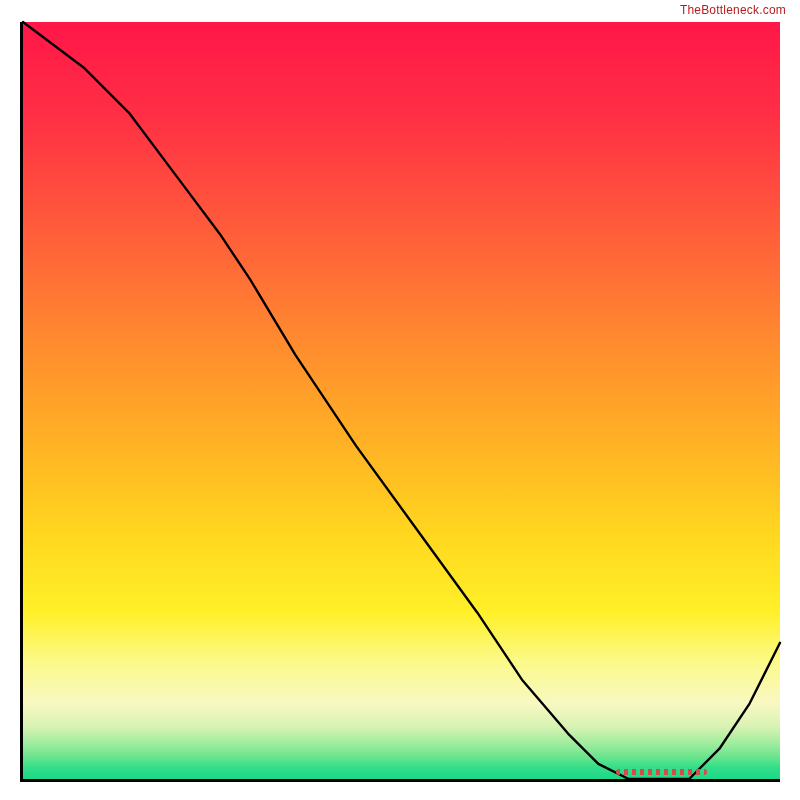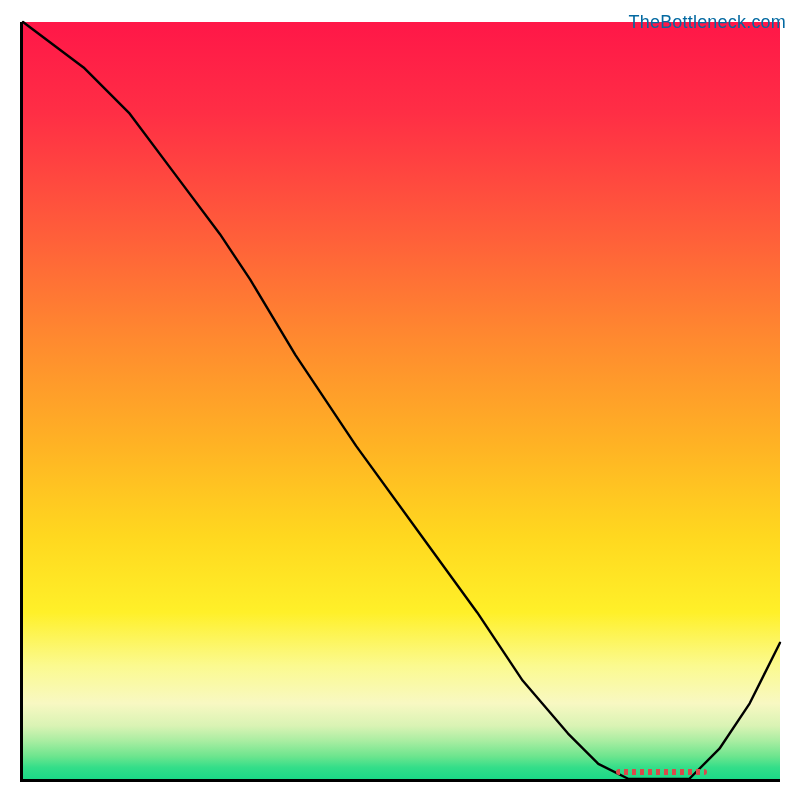--- a/index.html
+++ b/index.html
@@ -4,25 +4,25 @@
 <style>
   * { margin: 0; padding: 0; box-sizing: border-box; }
   html, body { width: 800px; height: 800px; overflow: hidden; }
   body {
     font-family: -apple-system, BlinkMacSystemFont, "Segoe UI", Arial, sans-serif;
     background: #ffffff;
     position: relative;
   }
   .attribution {
     position: absolute;
-    top: 12px;
+    top: 3px;
     right: 14px;
-    font-size: 18px;
+    font-size: 12px;
     font-weight: 400;
-    color: #0369a1;
+    color: #b91c1c;
     letter-spacing: 0.2px;
     z-index: 10;
   }
   .chart-frame {
     position: absolute;
     left: 20px;
     top: 22px;
     width: 760px;
     height: 760px;
     border-left: 3px solid #000;

